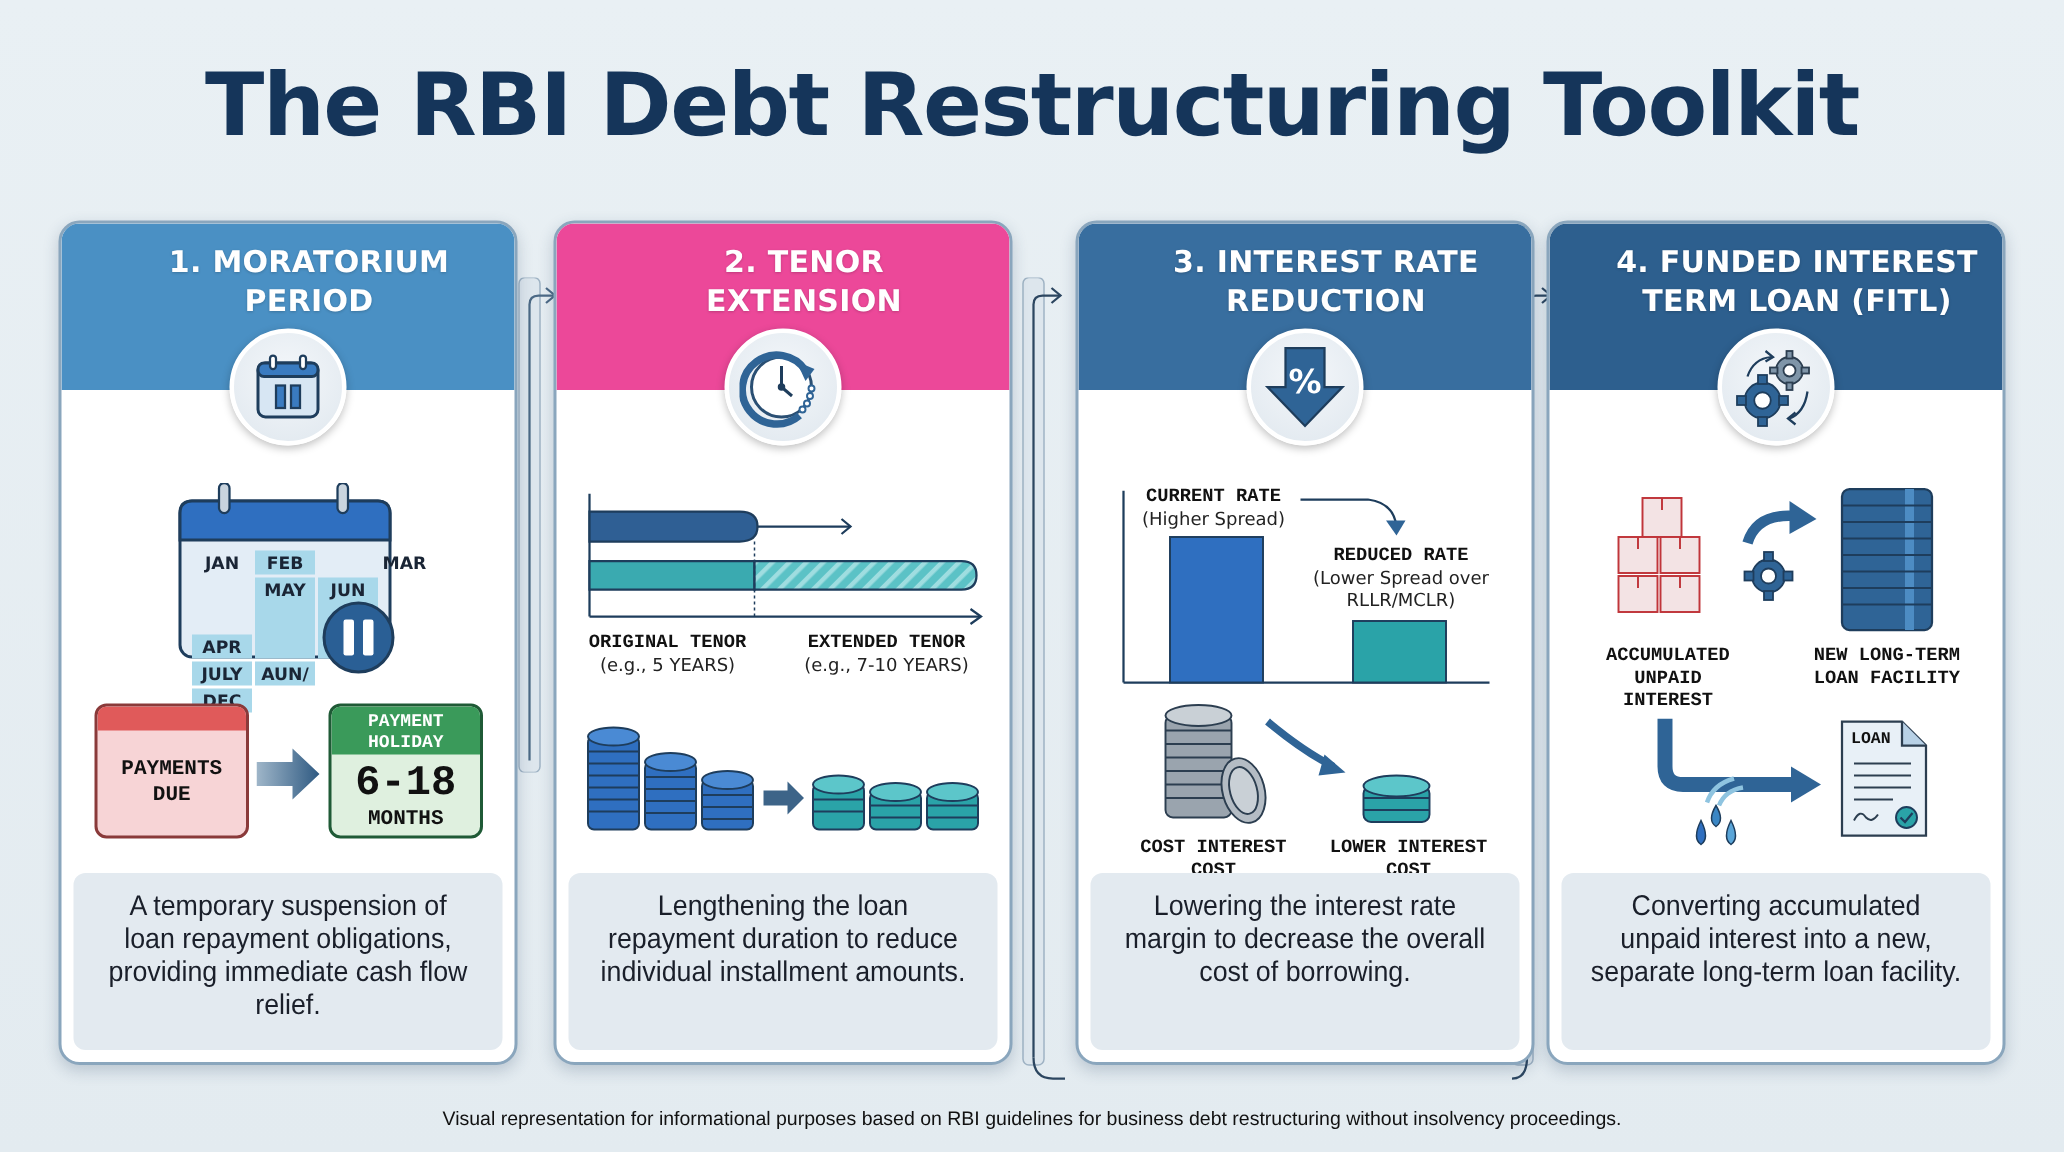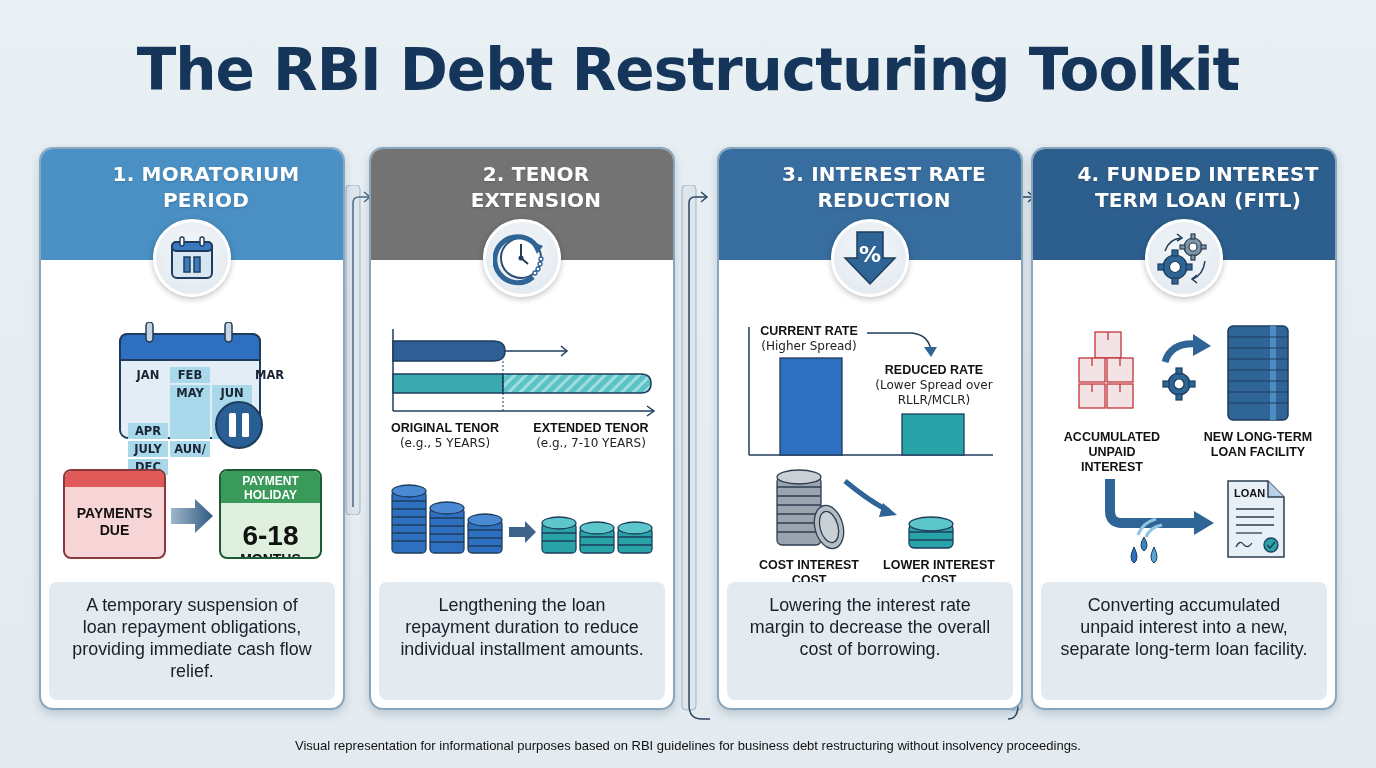--- a/index.html
+++ b/index.html
@@ -53,21 +53,21 @@
     border-radius: 8px;
     display: flex; align-items: flex-start; justify-content: center;
     padding-top: 12px;
   }
   .desc-text {
     text-align: center; font-size: 19px; line-height: 22px; color: #1a1f2a;
     font-family: "Liberation Sans", sans-serif;
     padding: 0 10px;
     transform: scaleX(0.94);
   }
-  .lbl { font-weight: bold; font-size: 12.5px; color: #111; text-align: center; line-height: 15px; font-family: Liberation Sans, sans-serif; }
+  .lbl { font-weight: bold; font-size: 12.5px; color: #111; text-align: center; line-height: 15px; font-family: Liberation Mono, monospace; }
   .sub { font-size: 12px; color: #222; text-align: center; line-height: 15px; font-family: "DejaVu Sans", sans-serif; }
   .abs { position: absolute; }
   .connector {
     position: absolute; width: 30px;
   }
   .footer-note {
     position: absolute; left: 0; right: 0; top: 738px;
     text-align: center; font-size: 13px; color: #111;
   }
   .month { font-weight: bold; font-size: 11.5px; font-family: "DejaVu Sans", sans-serif; color: #1a2535; text-align: center; line-height: 16px; }
@@ -146,31 +146,31 @@
     <defs>
         <linearGradient id="ag" x1="0" x2="1">
           <stop offset="0" stop-color="#9fb6c9"></stop>
           <stop offset="1" stop-color="#2f5a82"></stop>
         </linearGradient>
       </defs>
     <path d="M0 11 L24 11 L24 2 L42 19 L24 36 L24 27 L0 27 Z" fill="url(#ag)"></path>
   </svg>
   <div class="abs" style="left:178px; top:320px; width:103px; height:90px; background:#dff0df; border:2px solid #1f5a36; border-radius:8px; overflow:hidden;">
     <div class="lbl" style="background:#3a9a5a; color:#fff; font-size:12px; line-height:14px; padding:3px 12px; height:32px;">PAYMENT HOLIDAY</div>
-    <div class="lbl" style="font-size:28px; line-height:30px; margin-top:18px;">6-18</div>
+    <div class="lbl" style="font-size:28px; line-height:30px; margin-top:5px;">6-18</div>
     <div class="lbl" style="font-size:14px; line-height:16px;">MONTHS</div>
   </div>
 
   <div class="desc-box">
     <div class="desc-text">A temporary suspension of loan repayment obligations, providing immediate cash flow relief.</div>
   </div>
 </div>
 
 <div class="panel" style="left:369px;">
-  <div class="panel-header" style="background:#737373;">
+  <div class="panel-header" style="background:#ec4899;">
     <div class="panel-title">
       <div>2. TENOR</div>
       <div>EXTENSION</div>
     </div>
   </div>
   <div class="icon-badge">
     <svg width="58" height="58" viewBox="0 0 58 58">
       <circle cx="28" cy="29" r="20" fill="#fff" stroke="#2a4f73" stroke-width="2"></circle>
       <path d="M44 18 A23 23 0 1 0 40 48" fill="none" stroke="#2f6496" stroke-width="5"></path>
       <path d="M38 12 L50 17 L44 25 Z" fill="#2f6496"></path>

